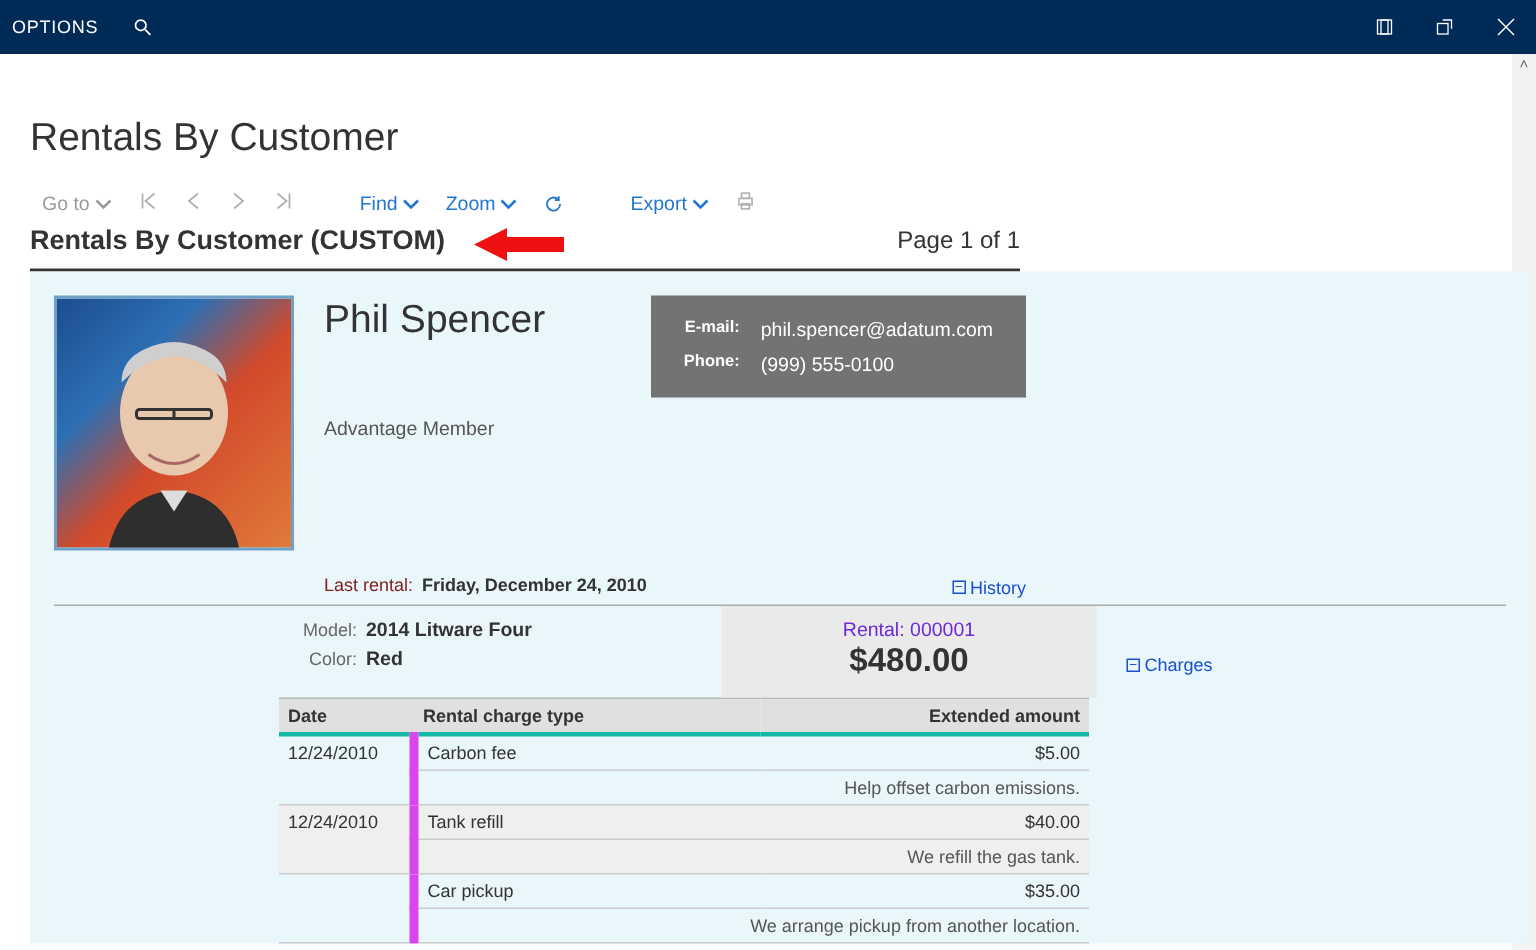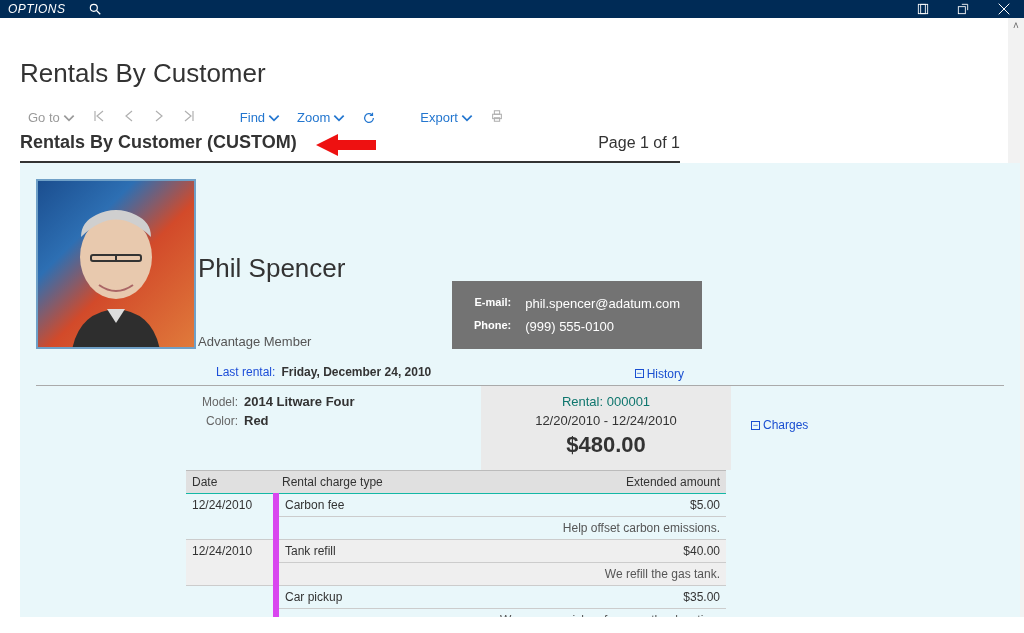--- a/index.html
+++ b/index.html
@@ -7,25 +7,24 @@
   body {
     font-family: "Segoe UI", Arial, sans-serif;
     font-size: 13px;
     color: #333;
     background: #fff;
     overflow: hidden;
   }
   .titlebar {
     background: #002b56;
     color: #fff;
-    height: 18px;
+    height: 36px;
     display: flex;
     align-items: center;
     padding: 0 8px;
-    font-style: italic;
   }
   .titlebar .tb-left { display: flex; align-items: center; gap: 18px; flex: 1; }
   .titlebar .tb-text { font-size: 12px; letter-spacing: 0.5px; }
   .titlebar .tb-icon { display: inline-flex; padding: 4px; }
   .titlebar .tb-right { display: flex; gap: 18px; align-items: center; }
   .titlebar svg { stroke: #fff; fill: none; }
 
   .content-wrap { height: calc(100% - 34px); overflow: hidden; position: relative; }
   .content { padding: 20px 0 0 20px; height: 100%; overflow-y: auto; }
   .scrollbar-fake { position: absolute; right: 0; top: 0; bottom: 0; width: 16px; background: #f2f2f2; display: flex; flex-direction: column; justify-content: space-between; align-items: center; padding: 2px 0; }
@@ -42,52 +41,52 @@
   .toolbar svg { width: 14px; height: 14px; }
   .toolbar .nav-ico { color: #b0b0b0; }
   .toolbar .nav-ico svg { width: 14px; height: 14px; stroke: #b0b0b0; fill: none; }
 
   .report-row { display: flex; align-items: center; justify-content: flex-start; width: 660px; }
   .report-title { font-weight: bold; font-size: 18px; }
   .page-of { margin-left: auto; font-size: 16px; color: #333; }
   .hr-strong { border: 0; border-top: 2px solid #333; width: 660px; margin: 8px 0 0 0; }
   .pale { background: #e9f7fa; padding: 16px 16px 0 16px; width: 1000px; position: relative; }
 
-  .customer-top { display: flex; align-items: flex-end; gap: 2px; }
+  .customer-top { display: flex; align-items: flex-start; gap: 20px; }
   .avatar { width: 160px; height: 170px; border: 2px solid #6fa0c7; background: linear-gradient(135deg,#1b4e8f 0%,#2d6fb3 30%,#d24a2a 55%,#e07a3b 100%); position: relative; overflow: hidden; }
   .avatar svg { position: absolute; bottom: -10px; left: 50%; transform: translateX(-50%); }
 
   .name-col { flex: 1; }
   .cust-name { font-size: 26px; font-weight: 300; color: #333; margin-bottom: 50px; }
   .membership { font-size: 13px; color: #555; }
 
   .contact-card { background: #737373; color: #fff; padding: 10px 14px; min-width: 240px; font-size: 13px; }
   .contact-card table td { padding: 3px 6px; vertical-align: top; }
   .contact-card .lbl { font-size: 11px; font-weight: bold; text-align: right; white-space: nowrap; }
 
   .history-line { display:flex; align-items:baseline; gap:6px; margin-top: 16px; font-size: 12px; }
-  .history-line .ll { color: #1d4ed8; margin-left: 180px; }
+  .history-line .ll { color: #7f1d1d; margin-left: 180px; }
   .history-line .lv { font-weight: bold; }
   .exp-link { margin-left: auto; color: #1a4fd1; font-size: 12px; display:inline-flex; align-items:center; gap:3px; cursor:pointer; padding-right: 320px;}
   .exp-link .box { width:9px; height:9px; border:1px solid #1a4fd1; display:inline-flex; align-items:center; justify-content:center; font-size:9px; line-height:1; }
 
   .rental-block { display:flex; margin-top:4px; border-top: 1px solid #aaa; }
   .rental-left { width: 150px; }
   .rental-mid { padding: 8px 0 0 10px; width: 295px; }
   .rental-mid .kv { font-size:12px; margin-bottom:4px; }
   .rental-mid .kv .k { color:#666; display:inline-block; width:42px; text-align:right; margin-right:6px; }
   .rental-mid .kv .v { font-weight:bold; font-size:13px; }
   .rental-right { background:#eaeaea; padding: 8px 20px 12px 20px; text-align:center; width:250px; font-size:13px; }
-  .rental-right .rnum { color:#0f766e; }
+  .rental-right .rnum { color:#6d28d9; }
   .rental-right .rdates { color:#333; margin:4px 0; }
   .rental-right .rtotal { font-size:22px; font-weight:bold; }
   .charges-link-wrap { padding:30px 0 0 20px; }
 
   .charges-table { border-collapse: collapse; width: 540px; margin-left:150px; font-size:12px; }
-  .charges-table thead th { background:#e0e0e0; text-align:left; font-weight:normal; padding:4px 6px; border-top:1px solid #bbb; border-bottom:1px solid #14b8a6; }
+  .charges-table thead th { background:#e0e0e0; text-align:left; font-weight:bold; padding:4px 6px; border-top:1px solid #bbb; border-bottom:3px solid #14b8a6; }
   .charges-table thead th:last-child { text-align:right; }
   .charges-table td { padding:4px 6px; border-bottom:1px solid #ccc; vertical-align:top; }
   .charges-table td:last-child { text-align:right; }
   .charges-table .desc { color:#555; }
   .charges-table tbody tr:nth-child(3), 
   .charges-table tbody tr:nth-child(4) { background:#efefef; }
   .charges-table .date-cell { border-right: 6px solid #d946ef; width:90px; }
 
   .red-arrow { position: relative; display:inline-block; width:60px; height:26px; }
   .red-arrow svg { position:absolute; top:0; left:0; }
@@ -252,21 +251,20 @@
         </div>
 
         <div class="rental-block">
           <div class="rental-left"></div>
           <div class="rental-mid">
             <div class="kv"><span class="k">Model:</span><span class="v">2014 Litware Four</span></div>
             <div class="kv"><span class="k">Color:</span><span class="v">Red</span></div>
           </div>
           <div class="rental-right">
             <div class="rnum"><span>Rental:</span> <span>000001</span></div>
-            <div class="rdates">12/20/2010 - 12/24/2010</div>
             <div class="rtotal">$480.00</div>
           </div>
           <div class="charges-link-wrap">
             <span class="exp-link" style="padding-right:0;">
               <span class="box">−</span>
               <span>Charges</span>
             </span>
           </div>
         </div>
 

